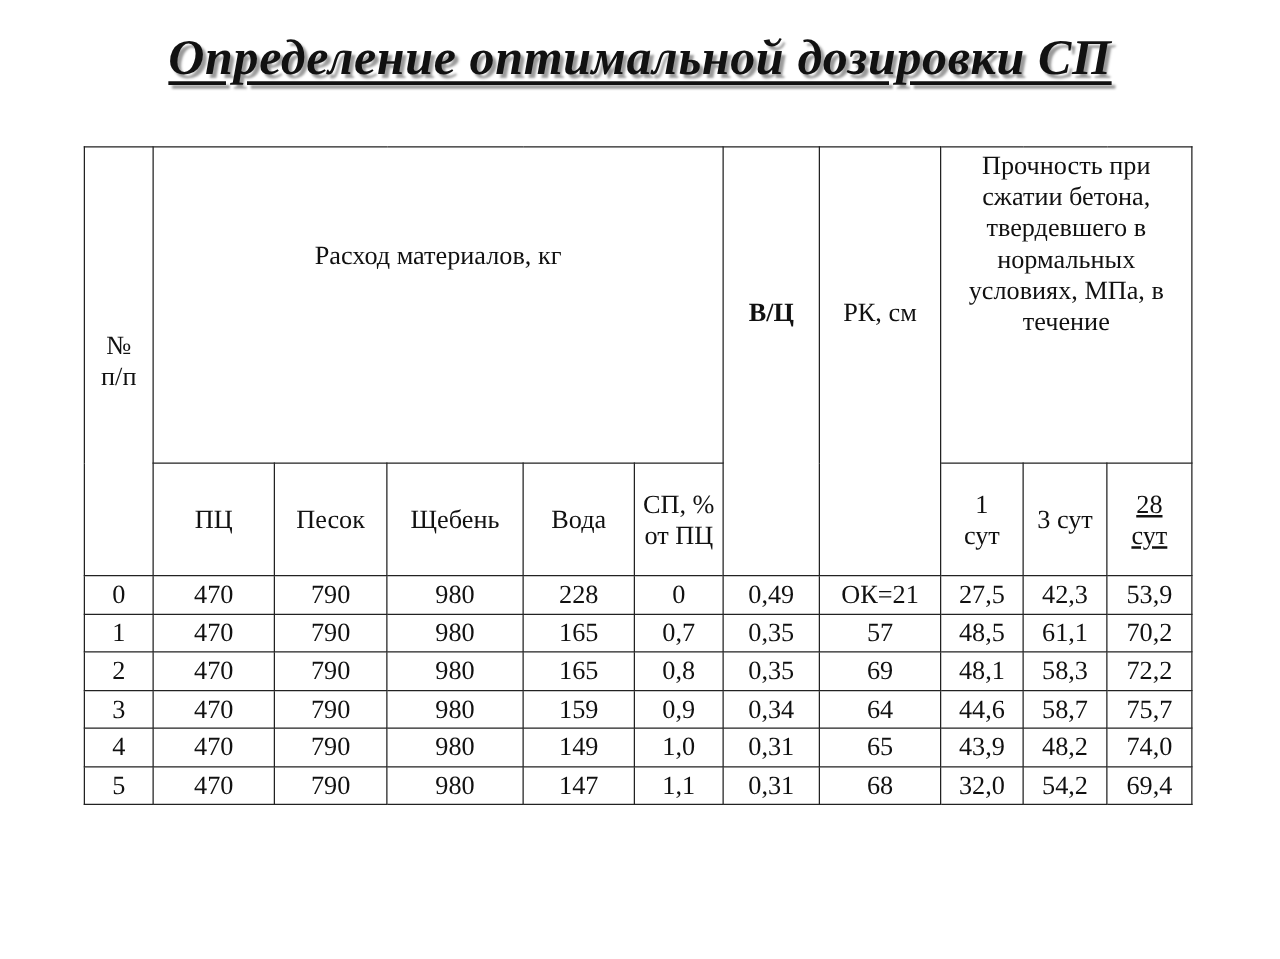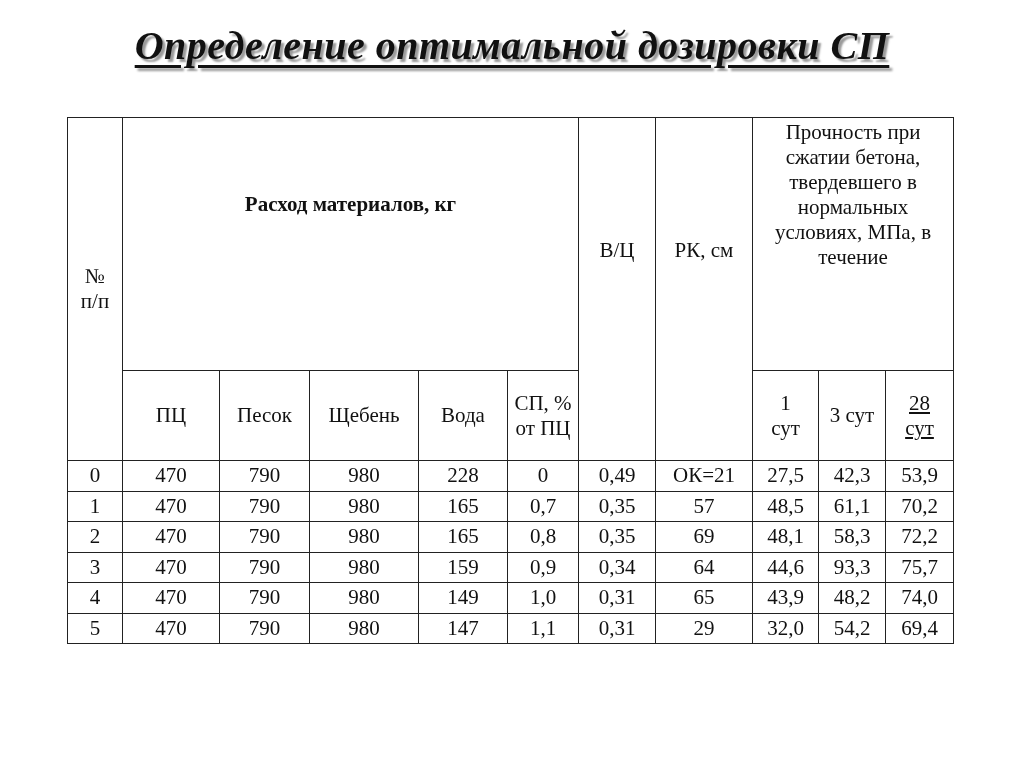--- a/index.html
+++ b/index.html
@@ -52,22 +52,22 @@
       <col style="width:71px">
       <col style="width:77px">
       <col style="width:97px">
     <col style="width:66px">
       <col style="width:67px">
       <col style="width:68px">
   </colgroup>
   <tbody>
       <tr>
     <td rowspan="2" style="padding:0 12px;">№ п/п</td>
-    <td colspan="5" class="h-main" style="vertical-align:top; padding-top:74px;font-weight:bold;">Расход материалов, кг</td>
-    <td rowspan="2" style="vertical-align:top; padding-top:120px;">В/Ц</td>
+    <td colspan="5" class="h-main" style="vertical-align:top; padding-top:74px;">Расход материалов, кг</td>
+    <td rowspan="2" style="vertical-align:top; padding-top:120px;font-weight:bold;">В/Ц</td>
     <td rowspan="2" style="vertical-align:top; padding-top:120px;">РК, см</td>
     <td colspan="3" class="strength-head" style="padding:2px 10px 0;">Прочность при сжатии бетона, твердевшего в нормальных условиях, МПа, в течение</td>
   </tr>
   <tr class="h-sub">
     <td>ПЦ</td>
     <td>Песок</td>
     <td>Щебень</td>
     <td>Вода</td>
     <td style="padding:17px 6px;">СП, % от ПЦ</td>
     <td style="padding:4px 14px;">1 сут</td>
@@ -116,21 +116,21 @@
   <tr class="row">
     <td>3</td>
     <td>470</td>
     <td>790</td>
     <td>980</td>
     <td>159</td>
     <td>0,9</td>
     <td>0,34</td>
     <td>64</td>
     <td>44,6</td>
-    <td>93,3</td>
+    <td>58,7</td>
     <td>75,7</td>
   </tr>
   <tr class="row">
     <td>4</td>
     <td>470</td>
     <td>790</td>
     <td>980</td>
     <td>149</td>
     <td>1,0</td>
     <td>0,31</td>
@@ -140,19 +140,19 @@
     <td>74,0</td>
   </tr>
   <tr class="row">
     <td>5</td>
     <td>470</td>
     <td>790</td>
     <td>980</td>
     <td>147</td>
     <td>1,1</td>
     <td>0,31</td>
-    <td>29</td>
+    <td>68</td>
     <td>32,0</td>
     <td>54,2</td>
     <td>69,4</td>
   </tr>
 </tbody>
   </table>
 
 </body></html>

